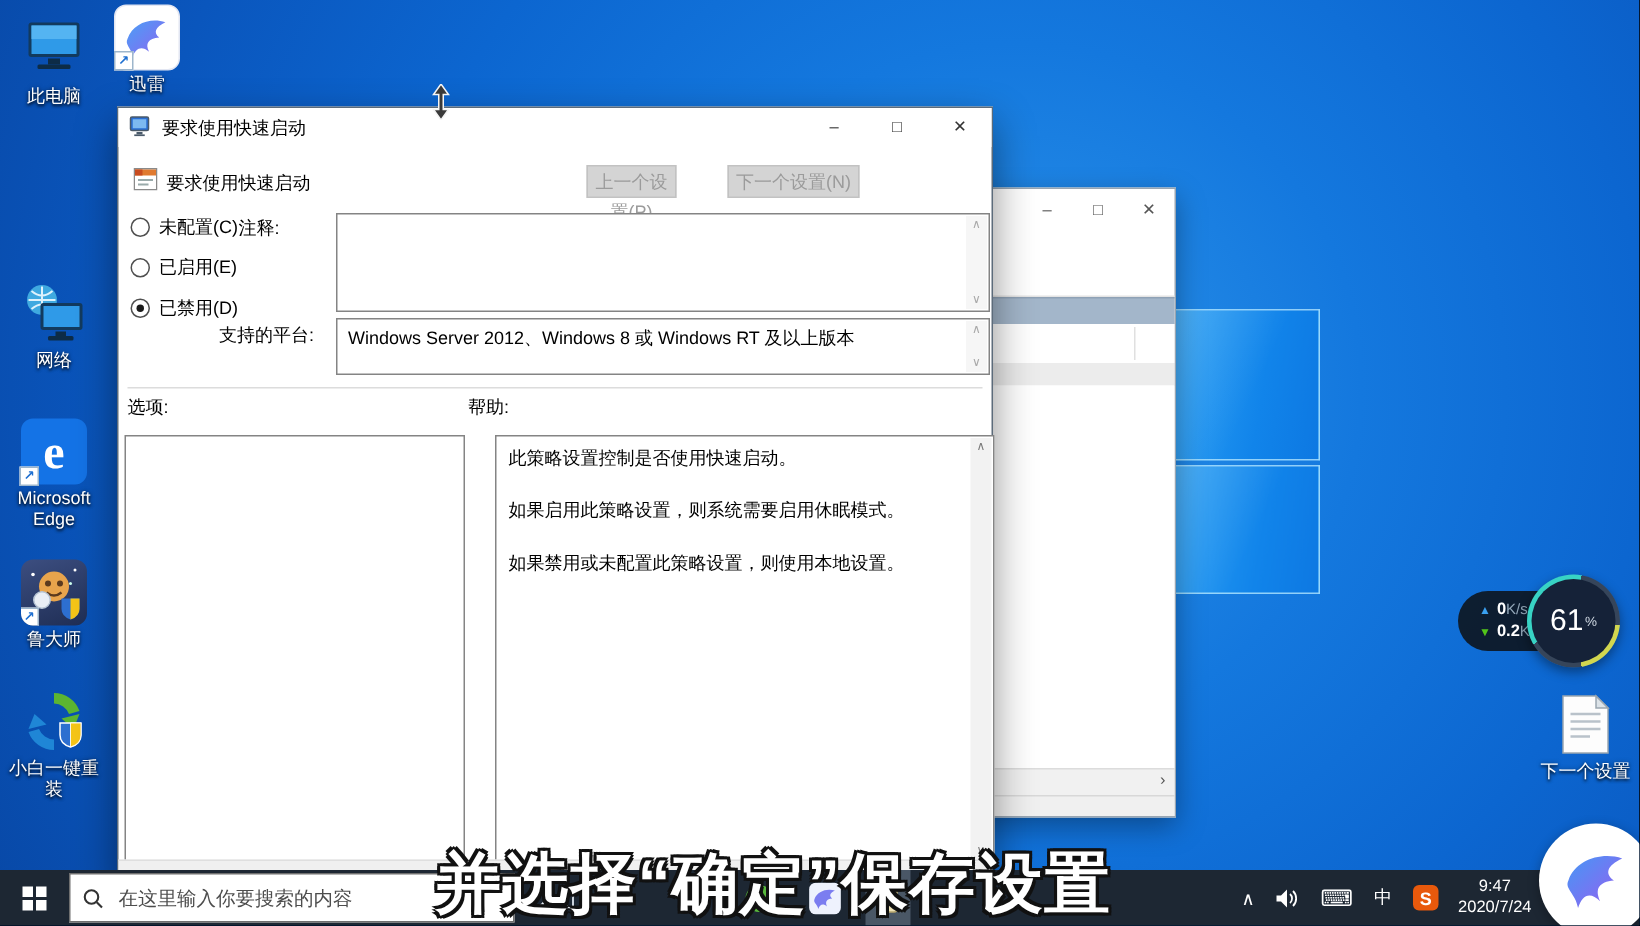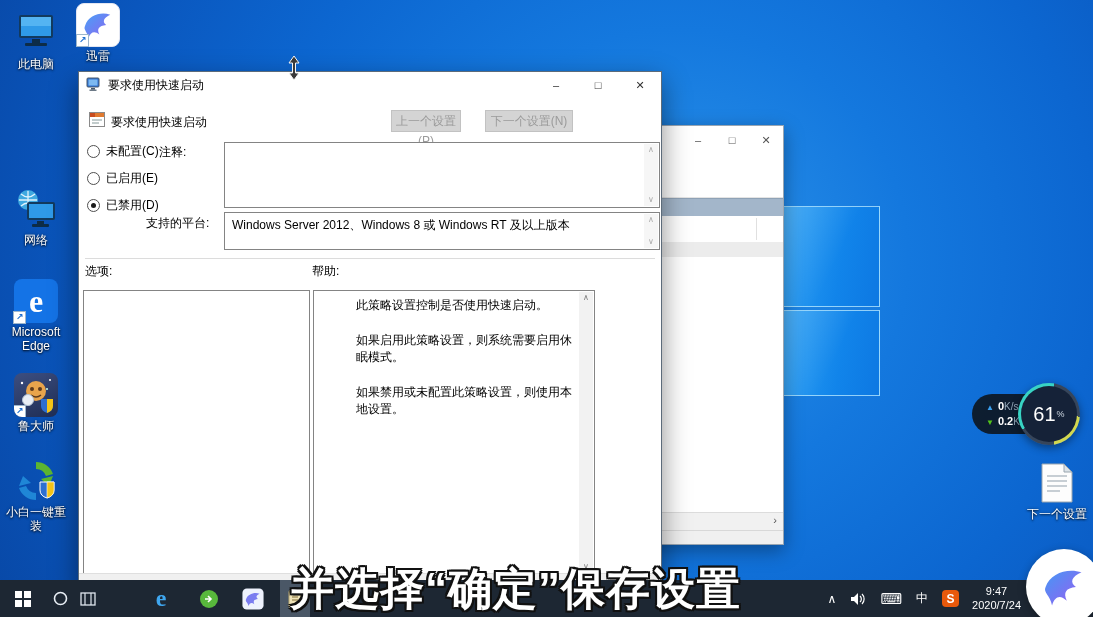--- a/index.html
+++ b/index.html
@@ -246,21 +246,21 @@
       <svg width="16" height="15" viewBox="0 0 16 15">
           <rect x="0.5" y="0.5" width="15" height="14" fill="#fff" stroke="#8a8a8a"></rect>
           <rect x="1" y="1" width="14" height="4" fill="#e07a30"></rect>
           <rect x="1" y="1" width="5" height="4" fill="#c84c20"></rect>
           <line x1="3" y1="8" x2="13" y2="8" stroke="#9aa" stroke-width="1.2"></line>
           <line x1="3" y1="11" x2="10" y2="11" stroke="#9aa" stroke-width="1.2"></line>
         </svg>
     </span>
     <span class="hdr-title">要求使用快速启动</span>
 
-    <div class="gbtn" style="left:312px;top:38px;width:70px;">上一个设置(P)</div>
+    <div class="gbtn" style="left:312px;top:38px;width:60px;">上一个设置(P)</div>
     <div class="gbtn" style="left:406px;top:38px;width:88px;">下一个设置(N)</div>
 
     <div class="radio-row" style="left:8px;top:71px;">
       <span class="rdot"></span>
       <span>未配置(C)</span>
     </div>
     <div class="radio-row" style="left:8px;top:98px;">
       <span class="rdot"></span>
       <span>已启用(E)</span>
     </div>
@@ -286,21 +286,21 @@
         <span class="a">∨</span>
       </div>
     </div>
 
     <div class="divider"></div>
     <span class="flabel" style="left:6px;top:191px;">选项:</span>
     <span class="flabel" style="left:233px;top:191px;">帮助:</span>
 
     <div class="tbox" style="left:4px;top:218px;width:227px;height:285px;"></div>
 
-    <div class="tbox" style="left:234px;top:218px;width:282px;height:285px;padding-left:34px;">
+    <div class="tbox" style="left:251px;top:218px;width:333px;height:285px;">
       <div class="help-text">此策略设置控制是否使用快速启动。
 
 如果启用此策略设置，则系统需要启用休眠模式。
 
 如果禁用或未配置此策略设置，则使用本地设置。</div>
       <div class="sb" style="background:#f2f2f2;">
         <span class="a" style="color:#7a7a7a;">∧</span>
         <span class="a" style="color:#7a7a7a;">∨</span>
       </div>
     </div>
@@ -330,20 +330,27 @@
   <div class="subtitle">并选择“确定”保存设置</div>
 
   <div class="taskbar">
     <div class="start">
       <div class="winlogo">
           <span></span>
           <span></span>
           <span></span>
           <span></span>
         </div>
+    </div>
+    <div class="searchbox">
+      <svg width="14" height="14" viewBox="0 0 14 14">
+          <circle cx="6" cy="6" r="4.5" fill="none" stroke="#333" stroke-width="1.4"></circle>
+          <line x1="9.5" y1="9.5" x2="13" y2="13" stroke="#333" stroke-width="1.4"></line>
+        </svg>
+      <input type="text" placeholder="在这里输入你要搜索的内容" style="">
     </div>
     <div class="tb-ico" style="width:28px;">
       <svg width="15" height="15" viewBox="0 0 15 15">
           <circle cx="7.5" cy="7.5" r="6" fill="none" stroke="#e8eef5" stroke-width="1.6"></circle>
         </svg>
     </div>
     <div class="tb-ico" style="width:28px;">
       <svg width="16" height="14" viewBox="0 0 16 14">
           <rect x="1" y="1" width="14" height="12" fill="none" stroke="#dfe6ee" stroke-width="1.3"></rect>
           <line x1="5" y1="1" x2="5" y2="13" stroke="#dfe6ee" stroke-width="1.2"></line>

